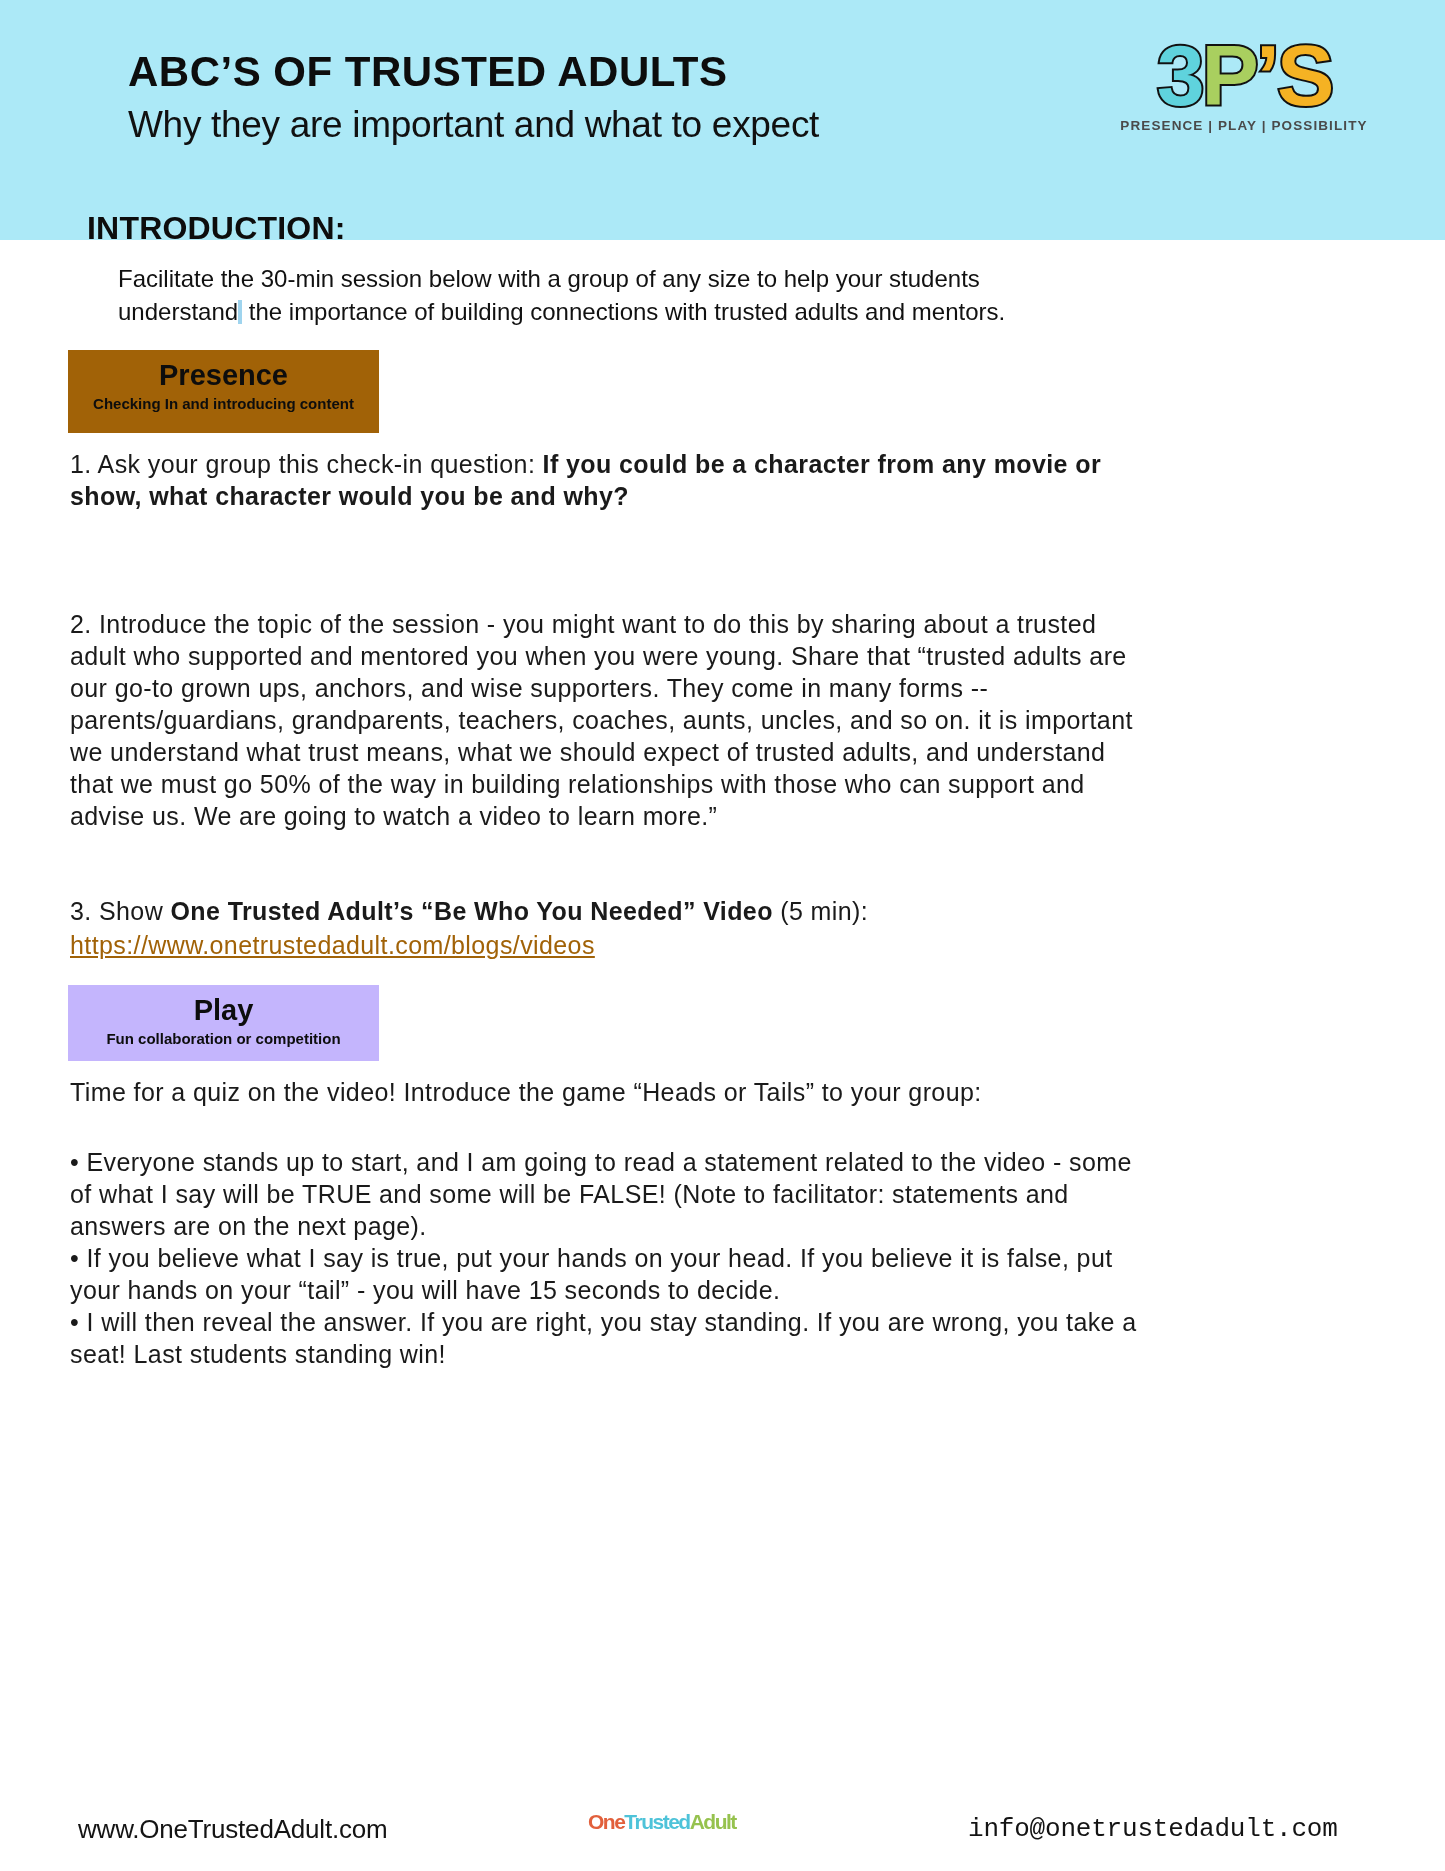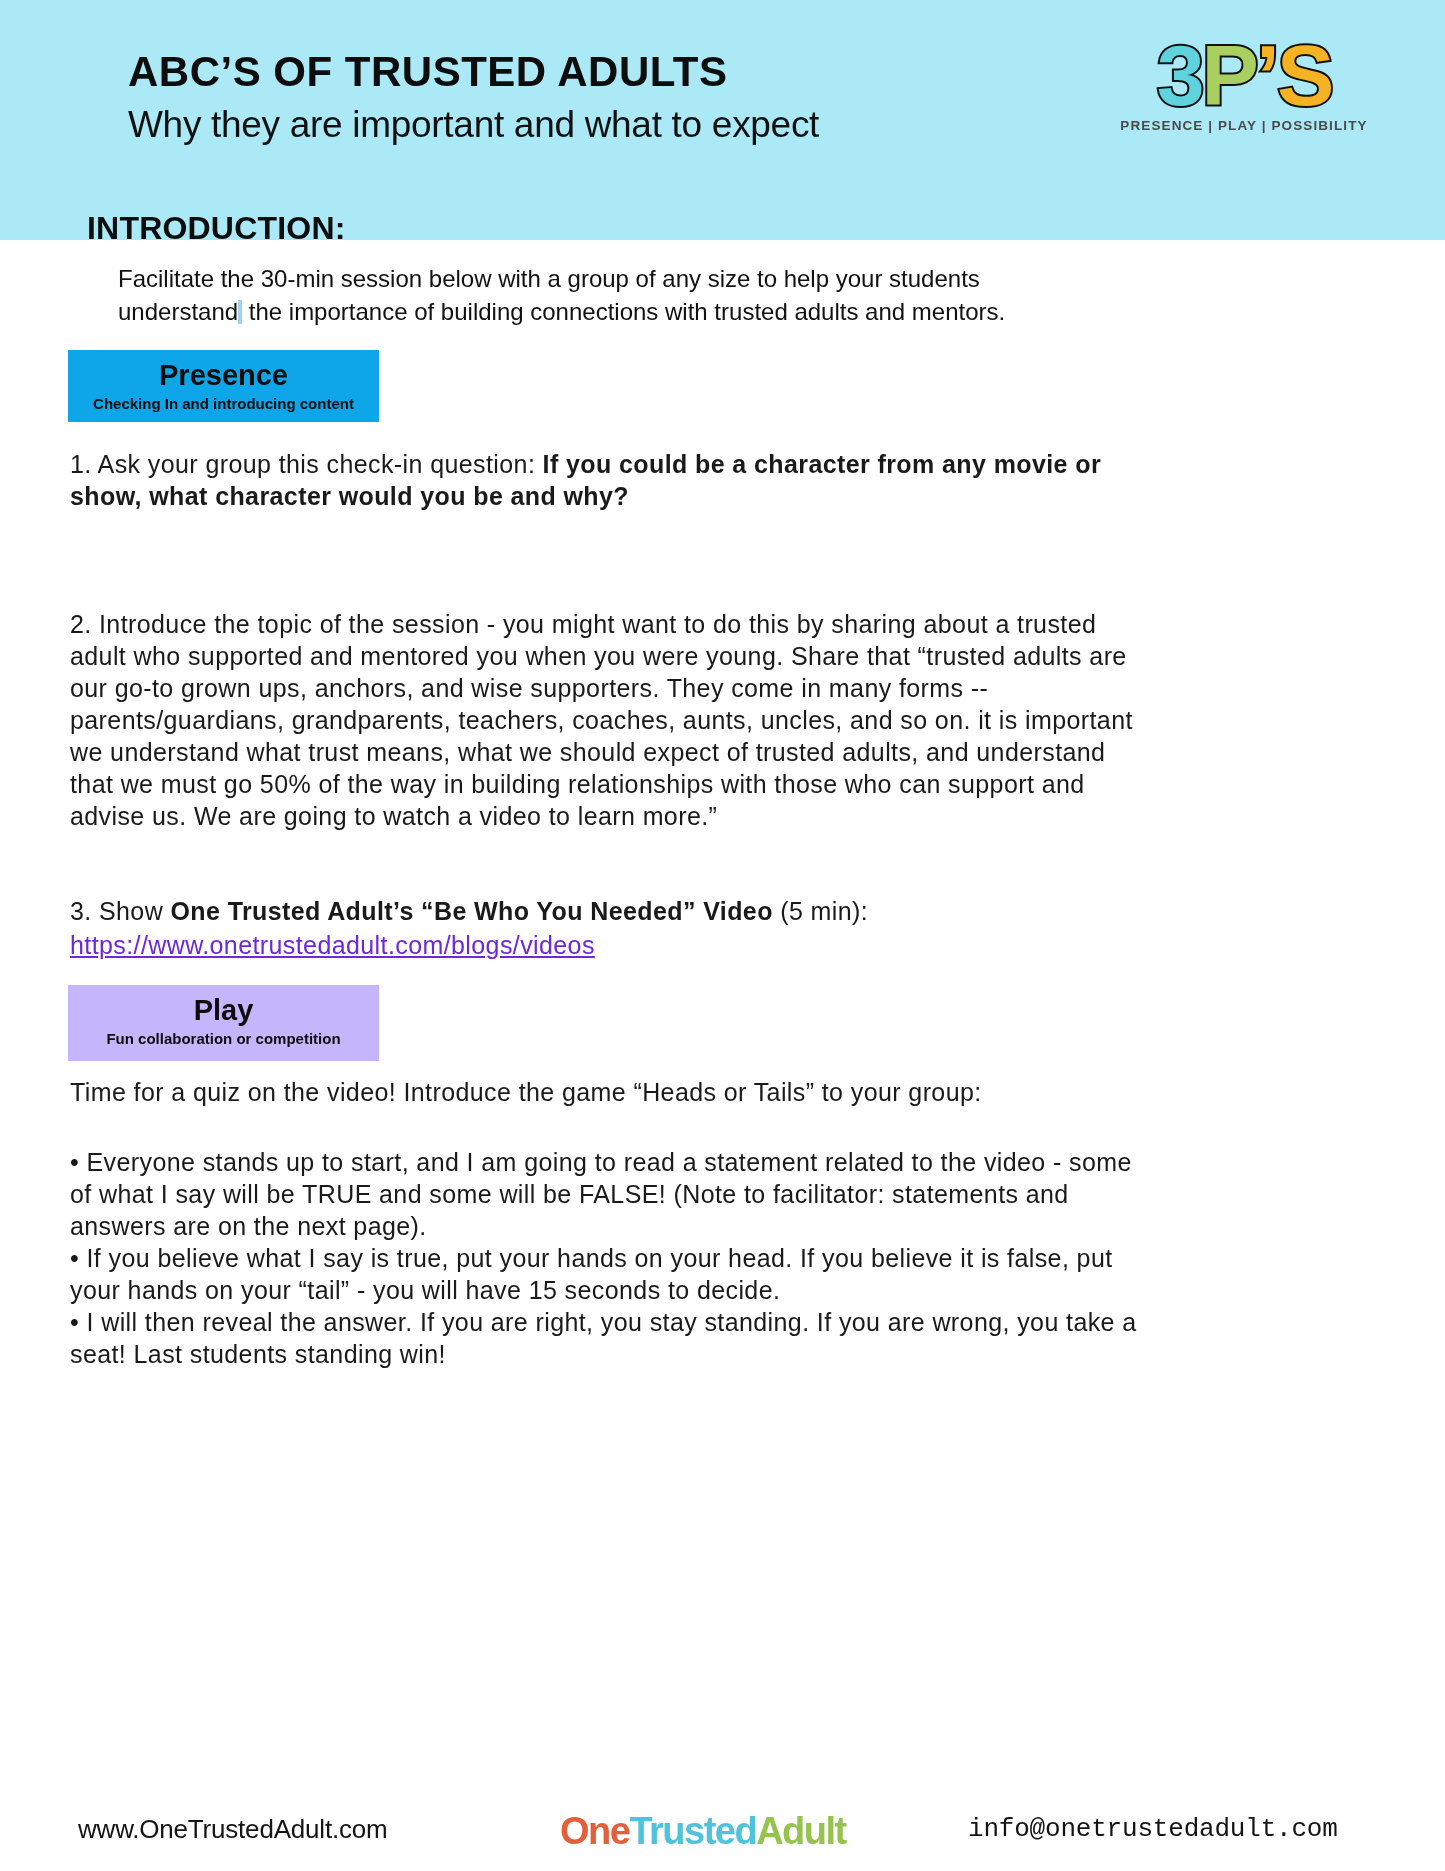--- a/index.html
+++ b/index.html
@@ -128,21 +128,21 @@
   }
 
   
   .banner {
     position: absolute;
     left: 68px;
     width: 311px;
     padding: 10px 0 8px 0;
     text-align: center;
   }
-  .banner.presence { top: 350px; background: #0ea5e9; height: 72px; }
+  .banner.presence { top: 350px; background: #a16207; height: 83px; }
   .banner.play     { top: 985px; background: #c4b5fd; height: 76px; }
   .banner-title {
     font-family: "Liberation Sans", sans-serif;
     font-weight: bold;
     font-size: 29px;
     color: #0d0d0d;
     line-height: 1.1;
   }
   .banner-sub {
     font-family: "Liberation Sans", sans-serif;
@@ -165,21 +165,21 @@
     font-weight: 400;
   }
   .block b { font-weight: bold; }
   .block.p1 { top: 448px; }
   .block.p1b { top: 512px; }
   .block.p2 { top: 608px; }
   .block.p3 { top: 895px; }
   .url-line {
     display: block;
     text-decoration: underline;
-    color: #6d28d9;
+    color: #a16207;
     margin-top: 2px;
   }
   .block.play-intro { top: 1076px; }
   .block.play-bullets { top: 1146px; }
 
   
   .footer {
     position: absolute;
     left: 0;
     top: 1770px;
@@ -201,25 +201,25 @@
     left: 968px;
     top: 44px;
     font-family: Liberation Mono, monospace;
     font-size: 26px;
     color: #141414;
     font-weight: 400;
     letter-spacing: -0.2px;
   }
   .footer-logo {
     position: absolute;
-    left: 560px;
+    left: 588px;
     top: 40px;
     font-family: "Liberation Sans", sans-serif;
     font-weight: bold;
-    font-size: 38px;
+    font-size: 21px;
     letter-spacing: -1.5px;
     white-space: nowrap;
   }
   .footer-logo .one { color: #e2603c; }
   .footer-logo .trusted { color: #4ec3d9; }
   .footer-logo .adult { color: #96c24e; }
 </style>
 </head>
 <body>
 

